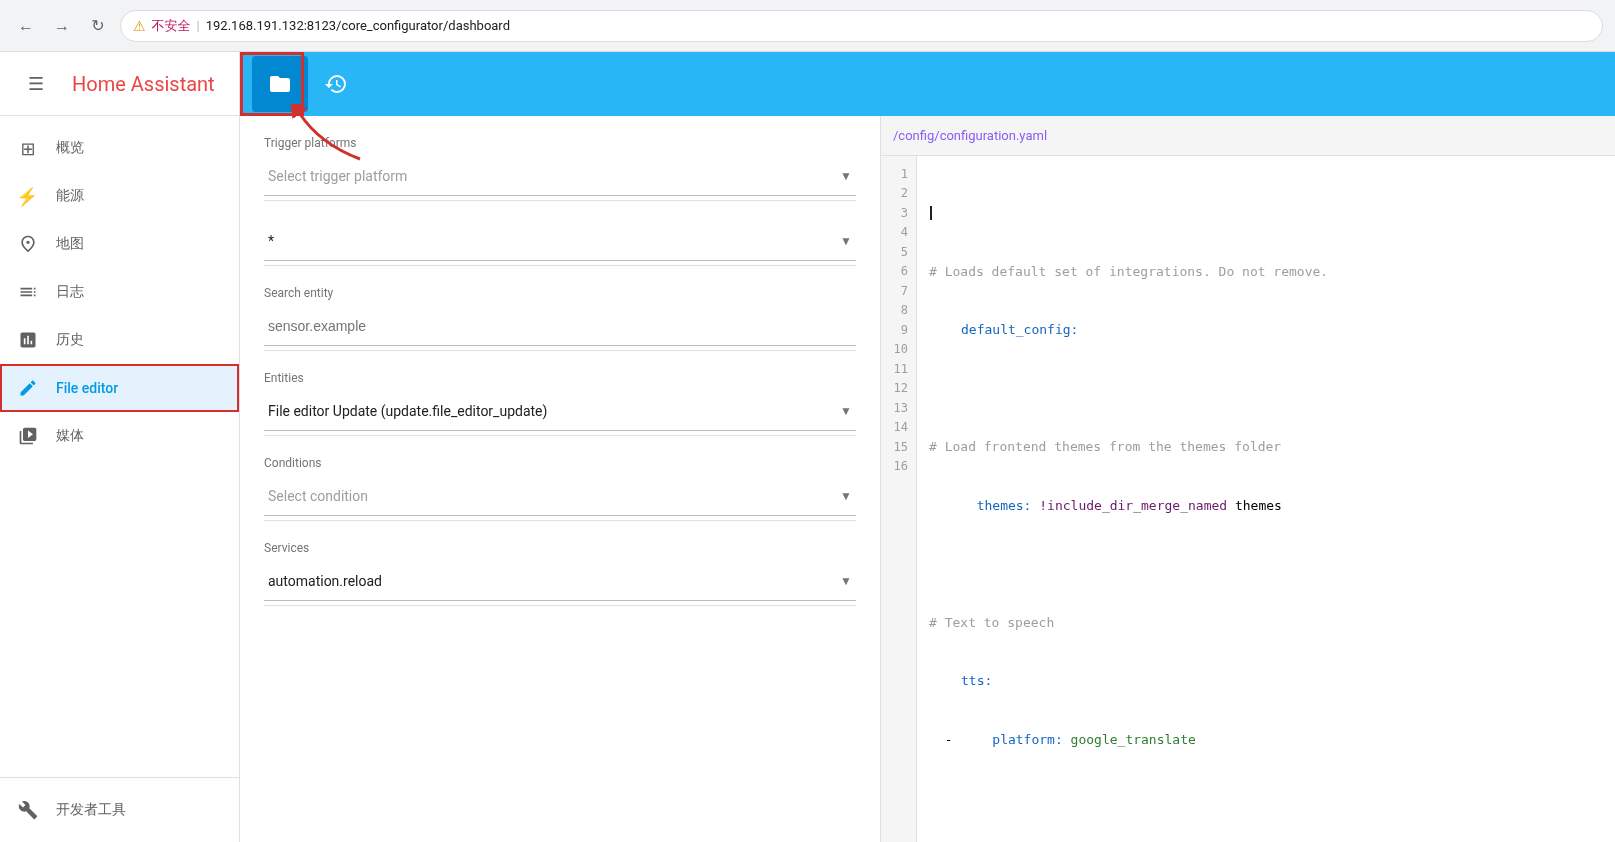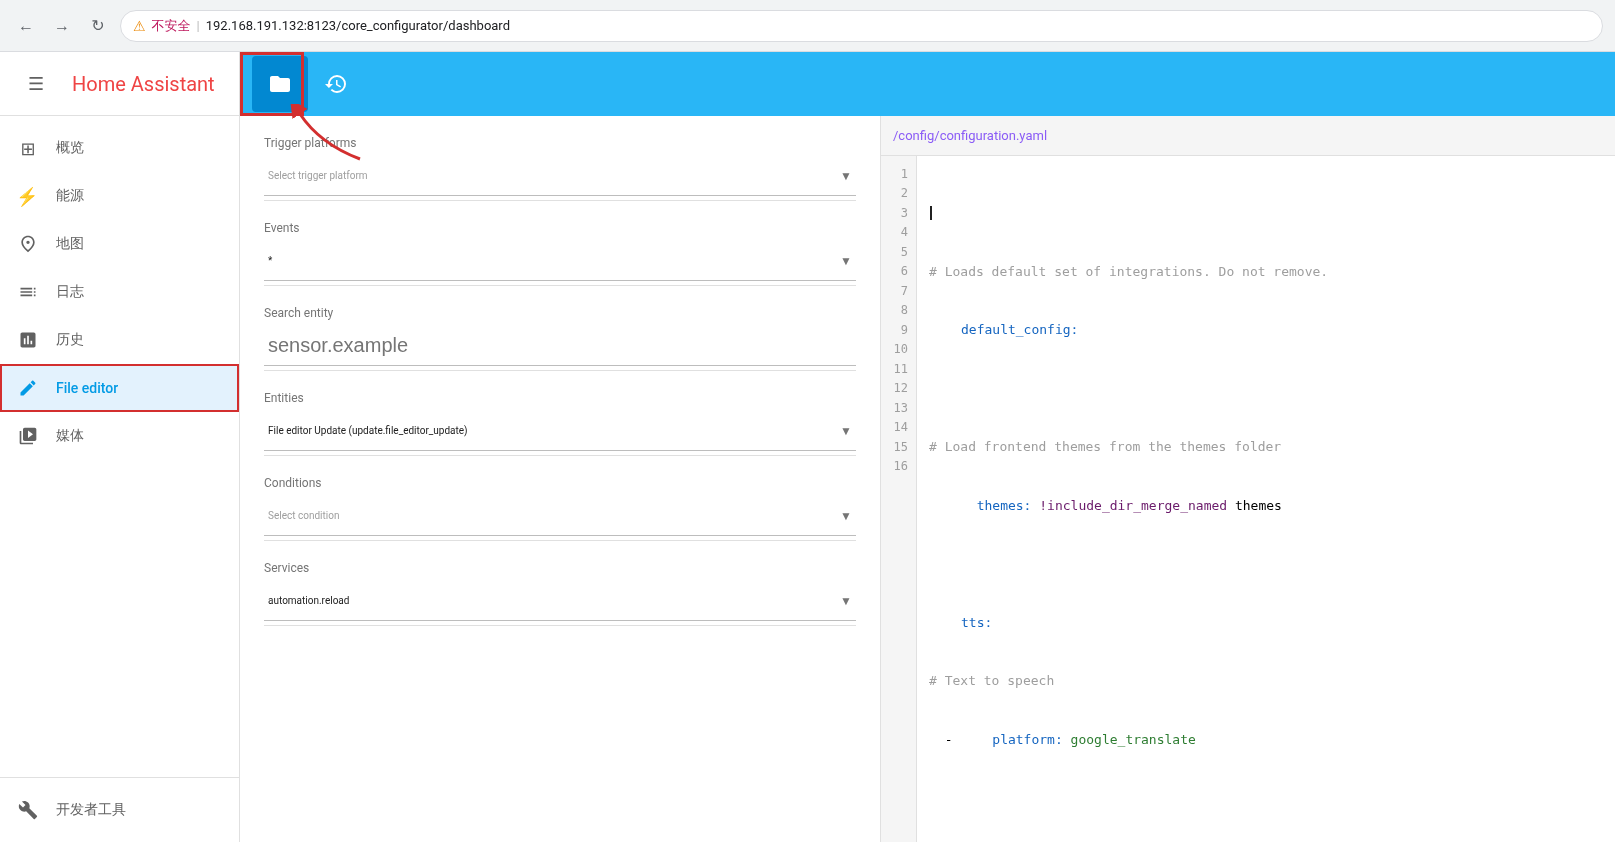--- a/index.html
+++ b/index.html
@@ -176,36 +176,36 @@
       border: none;
       border-bottom: 1px solid #bdbdbd;
       display: flex;
       align-items: center;
       justify-content: space-between;
       cursor: pointer;
       padding: 0 4px;
       background: transparent;
     }
     .dropdown-value {
-      font-size: 10px;
+      font-size: 14px;
       color: #212121;
       text-align: center;
     }
     .dropdown-value.placeholder { color: #9e9e9e; }
     .dropdown-arrow {
       color: #757575;
       font-size: 12px;
     }
     .text-input-field {
       width: 100%;
       height: 40px;
       border: none;
       border-bottom: 1px solid #bdbdbd;
       padding: 4px;
-      font-size: 20px;
+      font-size: 14px;
       color: #9e9e9e;
       outline: none;
       background: transparent;
     }
     .divider {
       height: 1px;
       background: #e0e0e0;
       margin: 4px 0;
     }
 
@@ -410,21 +410,20 @@
         <div class="field-group">
           <div class="field-label">Trigger platforms</div>
           <div class="dropdown-field">
             <span class="dropdown-value placeholder">Select trigger platform</span>
             <span class="dropdown-arrow">▼</span>
           </div>
           <div class="divider"></div>
         </div>
 
         <div class="field-group">
-          <div class="field-label">Events</div>
           <div class="dropdown-field">
             <span class="dropdown-value">*</span>
             <span class="dropdown-arrow">▼</span>
           </div>
           <div class="divider"></div>
         </div>
 
         <div class="field-group">
           <div class="field-label">Search entity</div>
           <input class="text-input-field" type="text" placeholder="sensor.example" style="">
@@ -485,22 +484,22 @@
             <div class="line-number">16</div>
           </div>
           <div class="code-content">
             <div class="code-line"><span class="c-cursor"></span></div>
             <div class="code-line"><span class="c-comment"># Loads default set of integrations. Do not remove.</span></div>
             <div class="code-line"><span class="c-key">default_config:</span></div>
             <div class="code-line"></div>
             <div class="code-line"><span class="c-comment"># Load frontend themes from the themes folder</span></div>
             <div class="code-line"><span class="c-key">&nbsp;&nbsp;themes: </span><span class="c-special">!include_dir_merge_named</span><span> themes</span></div>
             <div class="code-line"></div>
+            <div class="code-line"><span class="c-comment"># Text to speech</span></div>
             <div class="code-line"><span class="c-key">tts:</span></div>
-            <div class="code-line"><span class="c-comment"># Text to speech</span></div>
             <div class="code-line"><span>&nbsp;&nbsp;- </span><span class="c-key">platform:</span><span> </span><span class="c-value">google_translate</span></div>
             
             
             
             
             
           </div>
         </div>
       </div>
 

